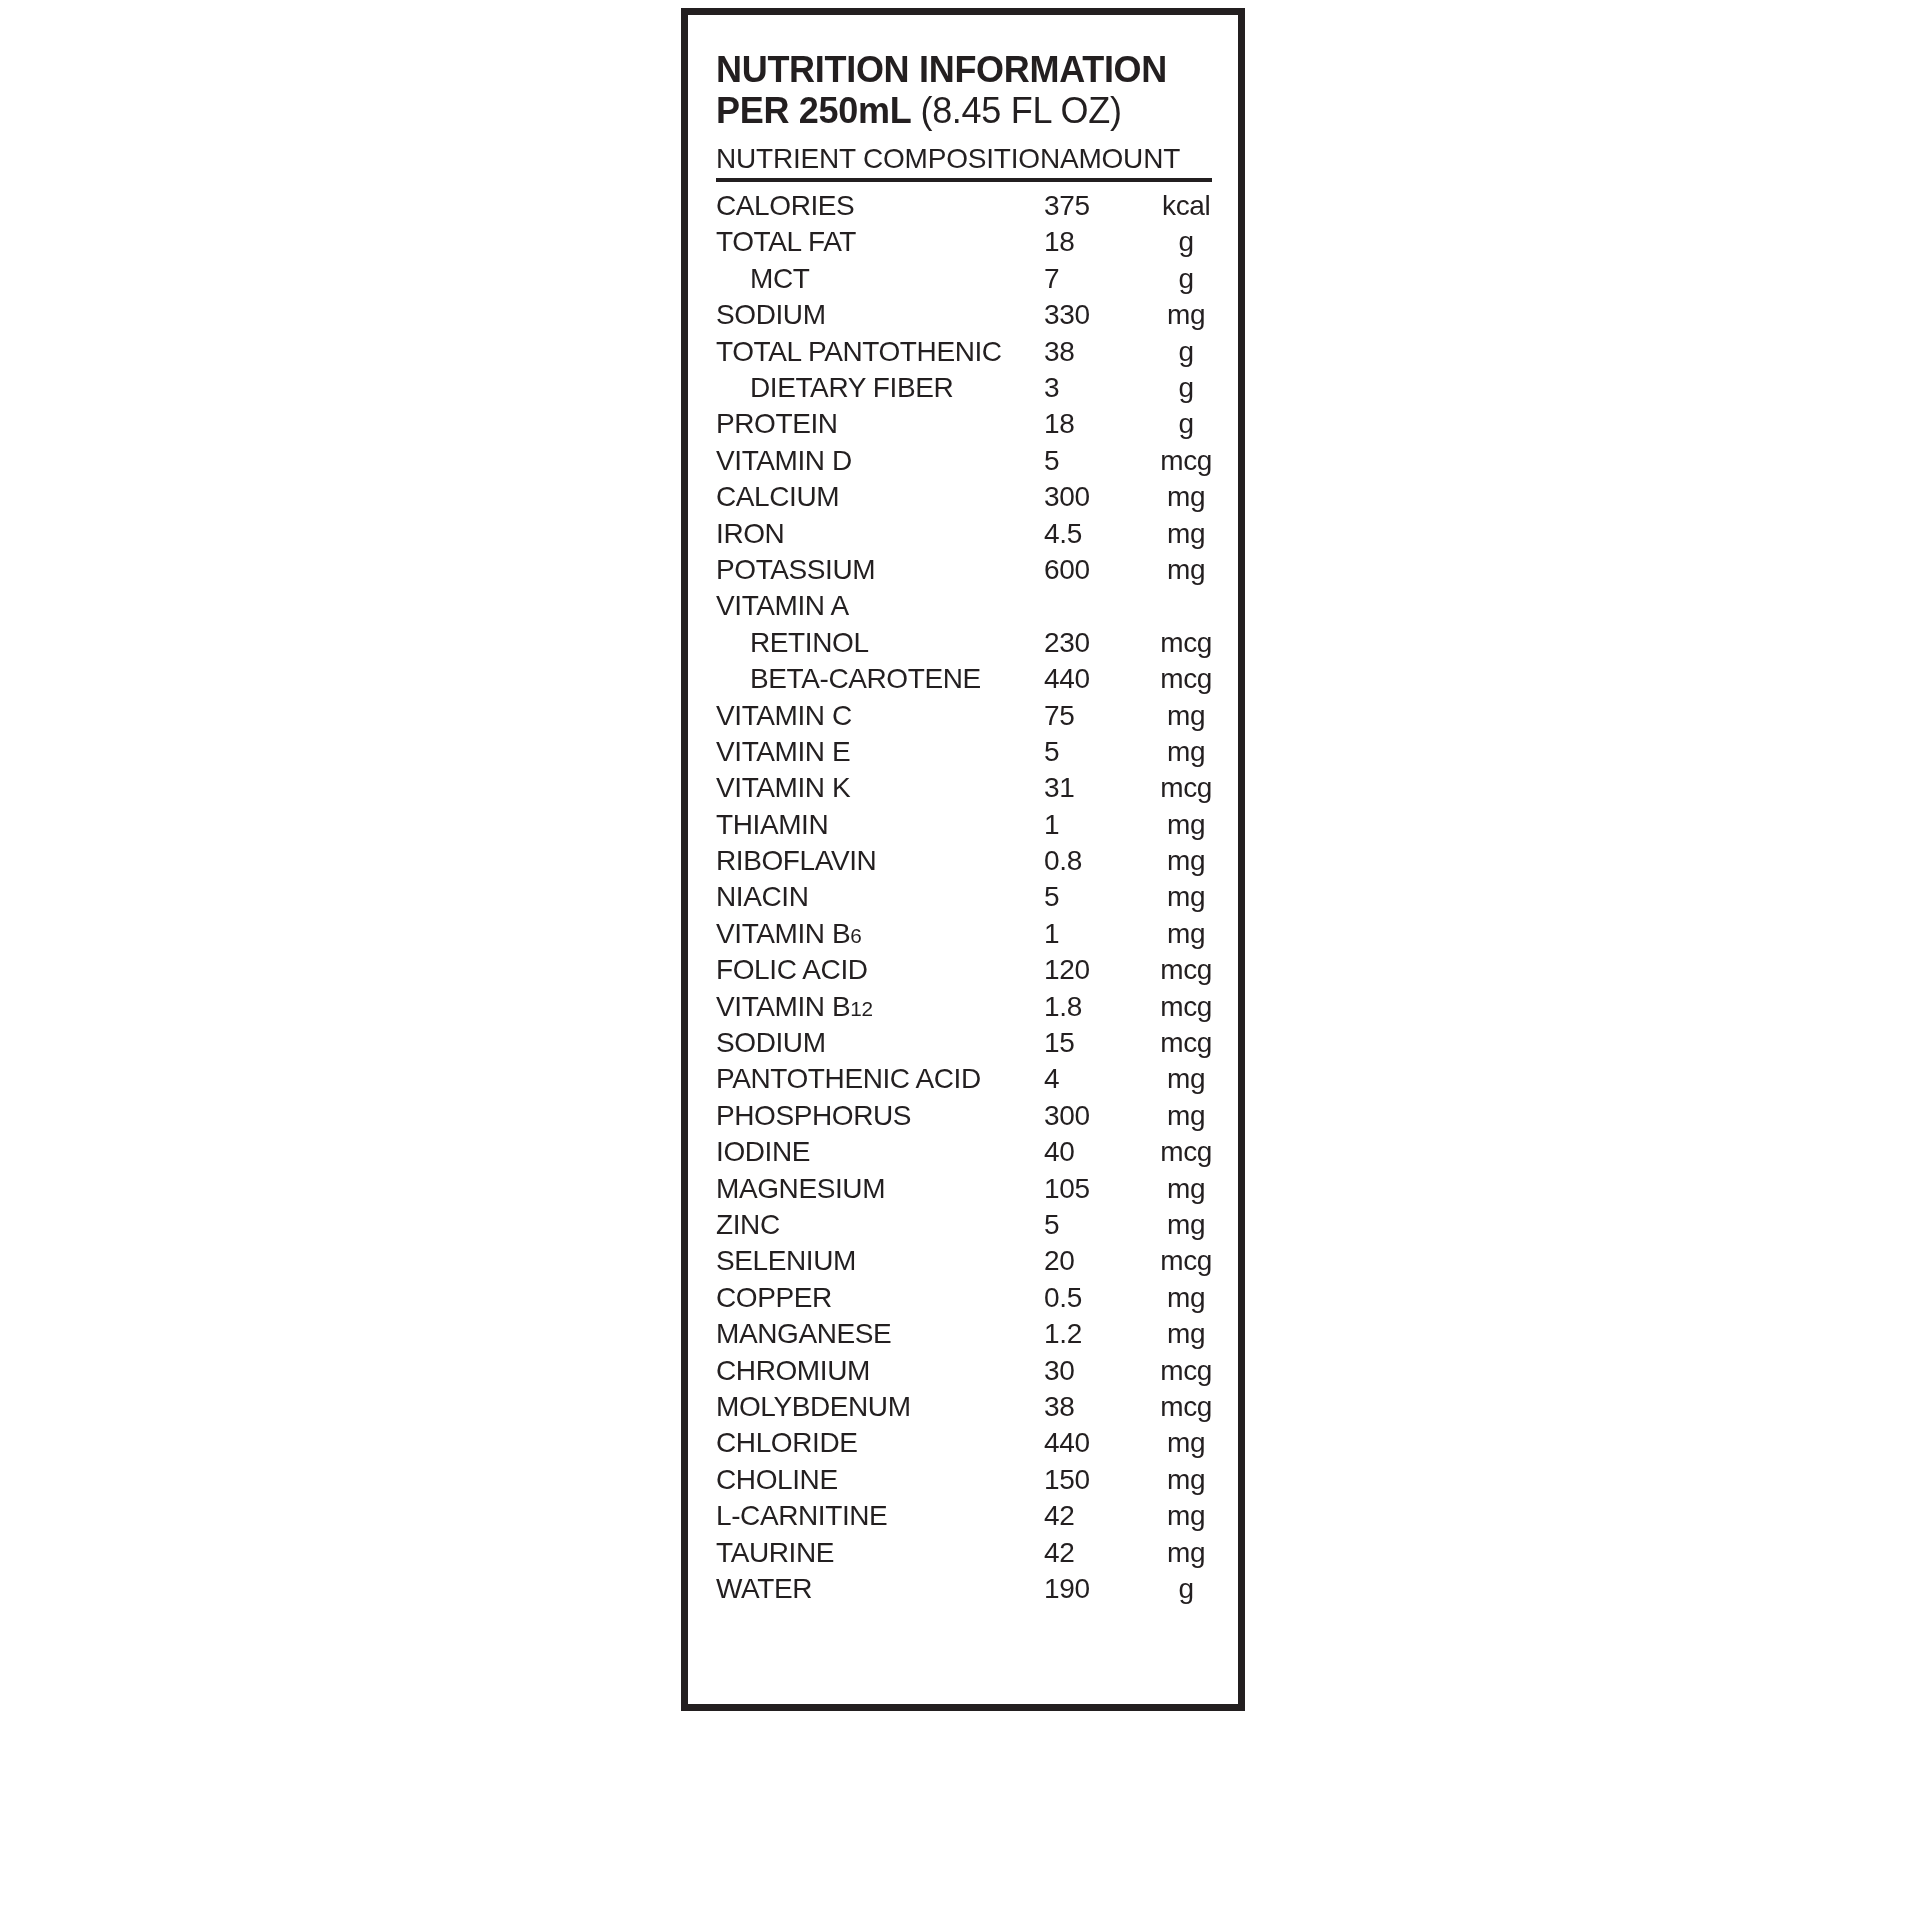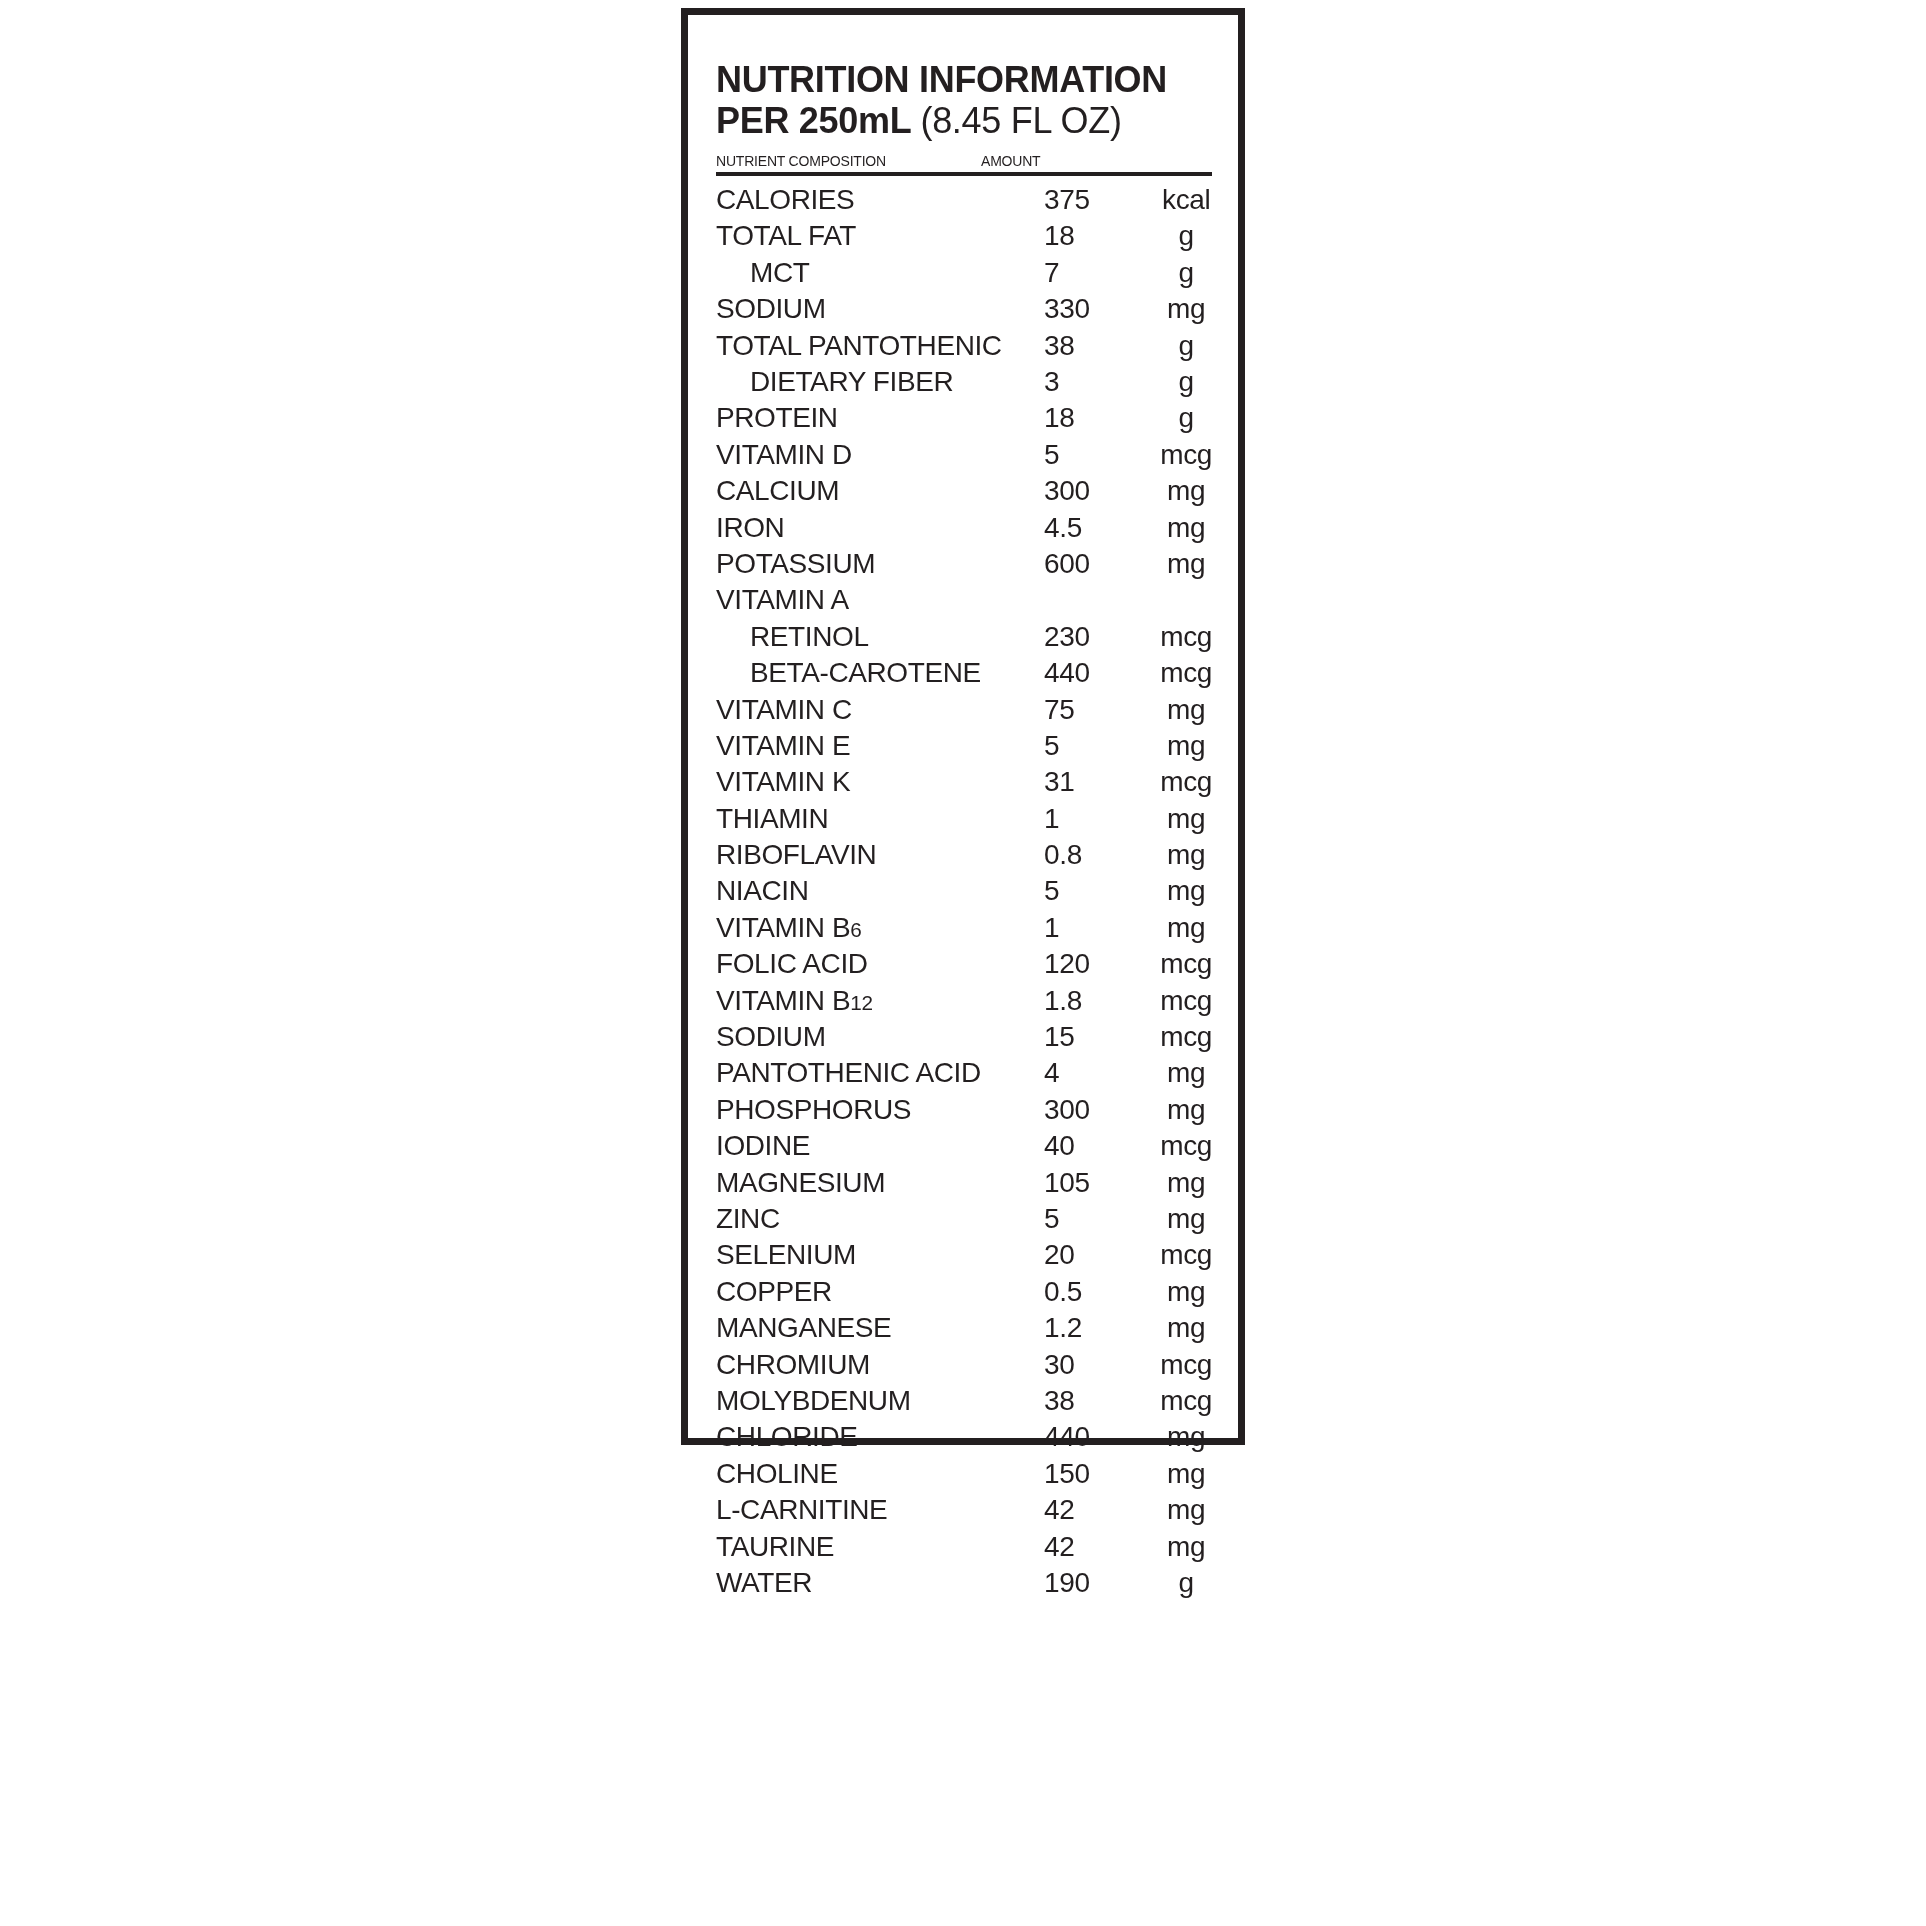--- a/index.html
+++ b/index.html
@@ -14,45 +14,45 @@
     color: #231f20;
     position: relative;
     overflow: hidden;
   }
 
   .panel {
     position: absolute;
     left: 681px;
     top: 8px;
     width: 564px;
-    height: 1437px;
+    height: 1703px;
     border: 7px solid #231f20;
     box-sizing: border-box;
     background: #ffffff;
-    padding: 44px 26px 0 28px;
+    padding: 34px 26px 0 28px;
   }
 
   .title {
     font-size: 36px;
     font-weight: bold;
     letter-spacing: -0.3px;
     line-height: 1.14;
     white-space: nowrap;
   }
   .title .reg {
     font-weight: normal;
   }
 
   .subhead {
     display: flex;
     align-items: flex-end;
     margin-top: 12px;
     padding-bottom: 3px;
     border-bottom: 4px solid #231f20;
-    font-size: 14px;
+    font-size: 28px;
     letter-spacing: -0.2px;
     white-space: nowrap;
   }
   .subhead .col-nutrient {
     flex: 0 0 265px;
   }
   .subhead .col-amount {
     flex: 0 0 auto;
   }
 

